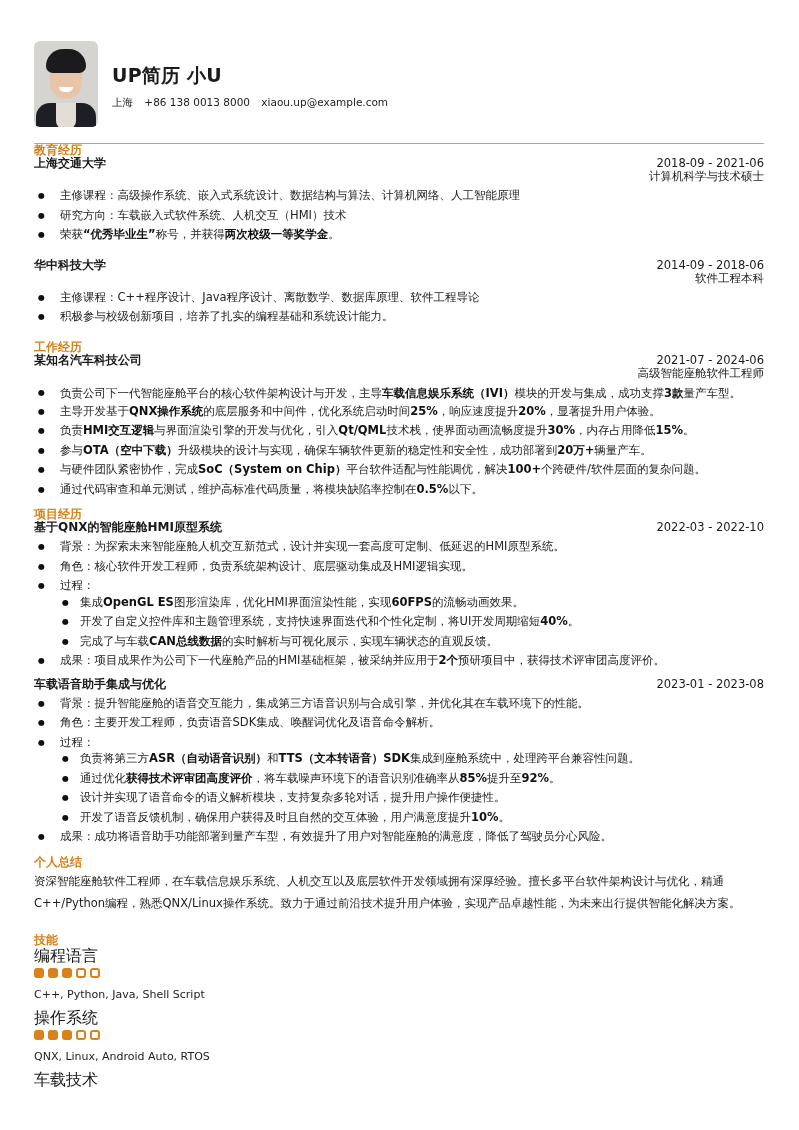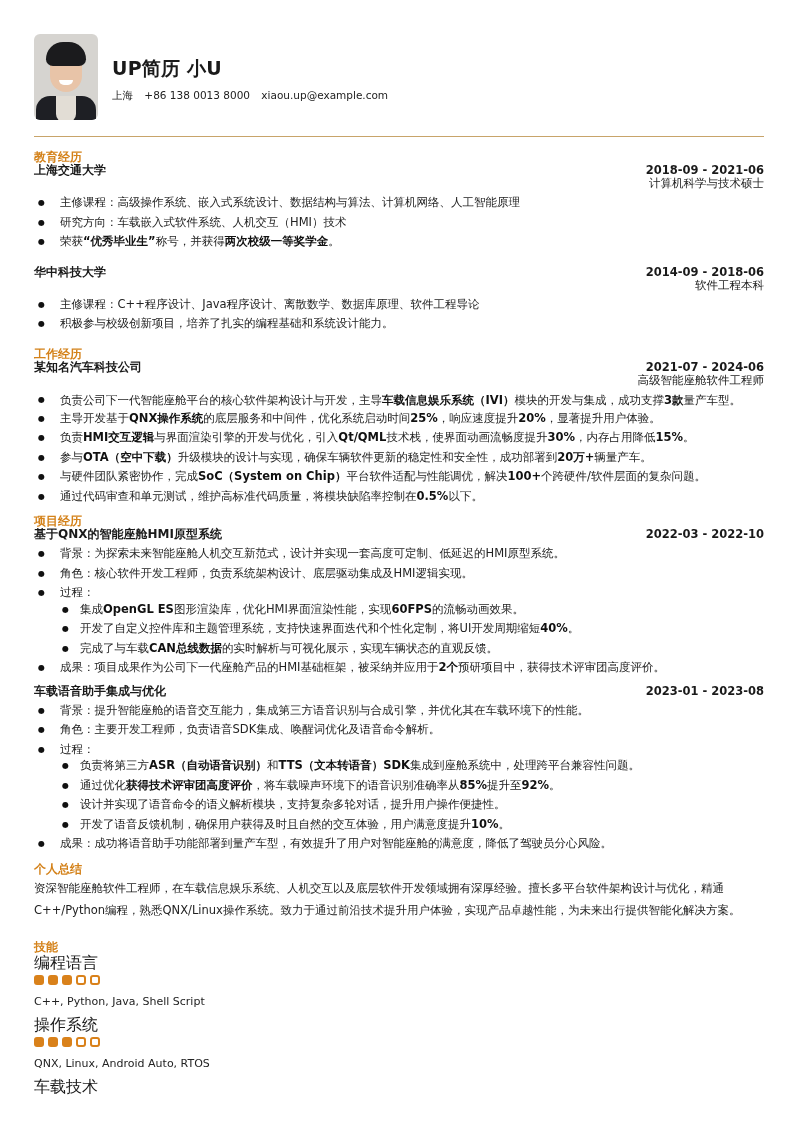--- a/index.html
+++ b/index.html
@@ -1,21 +1,21 @@
 <!DOCTYPE html>
 <html><head>
 <meta charset="utf-8">
 <style>
   html, body { margin: 0; padding: 0; background: #ffffff; }
   body {
     width: 799px; height: 1130px; overflow: hidden; position: relative;
     font-family: "DejaVu Sans", "Liberation Sans", sans-serif;
     color: #1a1a1a;
   }
-  .page { position: absolute; left: 34px; top: 34px; width: 730px; }
+  .page { position: absolute; left: 34px; top: 41px; width: 730px; }
 
   
   .header { display: flex; align-items: center; height: 86px; }
   .photo {
     width: 64px; height: 86px; border-radius: 6px; overflow: hidden;
     background: #d6d4d0; position: relative; flex: 0 0 auto;
   }
   .photo .hair { position: absolute; left: 12px; top: 8px; width: 40px; height: 24px; background: #1b1b1d; border-radius: 20px 20px 8px 8px; }
   .photo .face { position: absolute; left: 16px; top: 18px; width: 32px; height: 40px; background: #e8c4a8; border-radius: 14px 14px 16px 16px; }
   .photo .smile { position: absolute; left: 25px; top: 46px; width: 14px; height: 5px; background: #fff; border-radius: 0 0 7px 7px; }
@@ -25,32 +25,32 @@
   .name { font-size: 19px; font-weight: 600; letter-spacing: 0.2px; margin-top: 4px; }
   .contacts { font-size: 10.5px; margin-top: 7px; color: #222; }
   .contacts span { margin-right: 8px; }
 
   .rule { height: 1px; background: #c8a46a; margin-top: 16px; }
 
   
   .section-title { color: #d4821a; font-size: 12px; font-weight: 600; line-height: 13px; }
   .entry-head { display: flex; justify-content: space-between; line-height: 13px; }
   .entry-title { font-size: 12px; font-weight: 700; }
-  .entry-date { font-size: 11.5px; font-weight: 700; }
+  .entry-date { font-size: 11.5px; font-weight: 400; }
   .entry-sub { display: flex; justify-content: flex-end; font-size: 11.5px; line-height: 13px; color: #222; }
   ul { margin: 3px 0 0 0; padding: 0 0 0 26px; list-style: none; }
   li { font-size: 11.5px; line-height: 19.5px; position: relative; color: #222; }
   li::before { content: "\25CF"; position: absolute; left: -22px; font-size: 8px; color: #111; }
   li.multi { line-height: 14px; padding: 3px 0 2px 0; }
   ul.sub { margin: -3px 0 0 0; padding-left: 20px; }
   ul.sub li { line-height: 19.5px; }
   ul.sub li::before { left: -18px; }
   b { font-weight: 700; color: #111; }
 
-  .sec-edu { margin-top: 14px; }
+  .sec-edu { }
   .gap-m { margin-top: 10px; }
   .summary { font-size: 11.5px; line-height: 22px; color: #222; margin-top: 1px; }
 
   .skill-name { font-size: 16px; font-weight: 400; line-height: 14px; margin-top: 2px; }
   .dots { display: flex; gap: 4px; margin-top: 5px; height: 10px; }
   .dot { width: 10px; height: 10px; border-radius: 3px; box-sizing: border-box; }
   .dot.on { background: #d9811a; }
   .dot.off { border: 2px solid #d9811a; background: #fff; }
   .skill-items { font-size: 11px; margin-top: 10px; color: #222; line-height: 13px; }
 </style>

